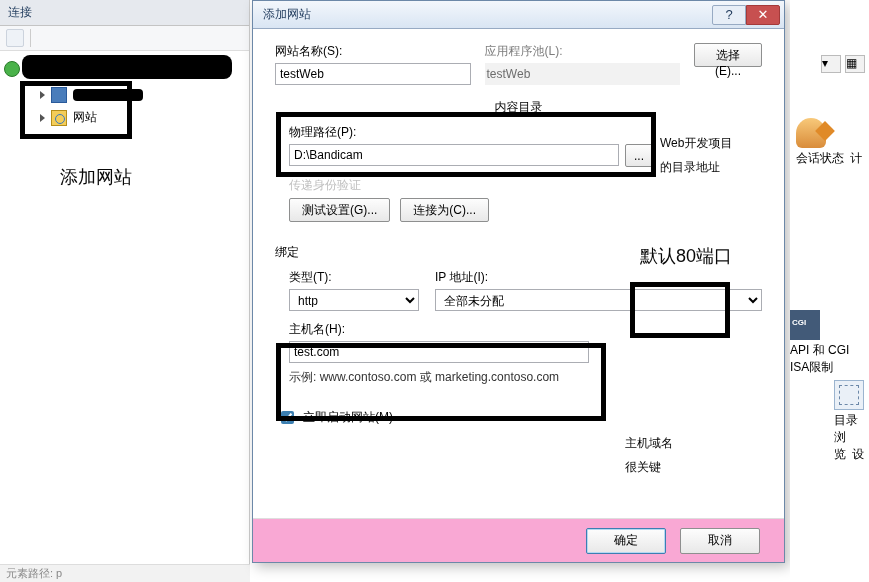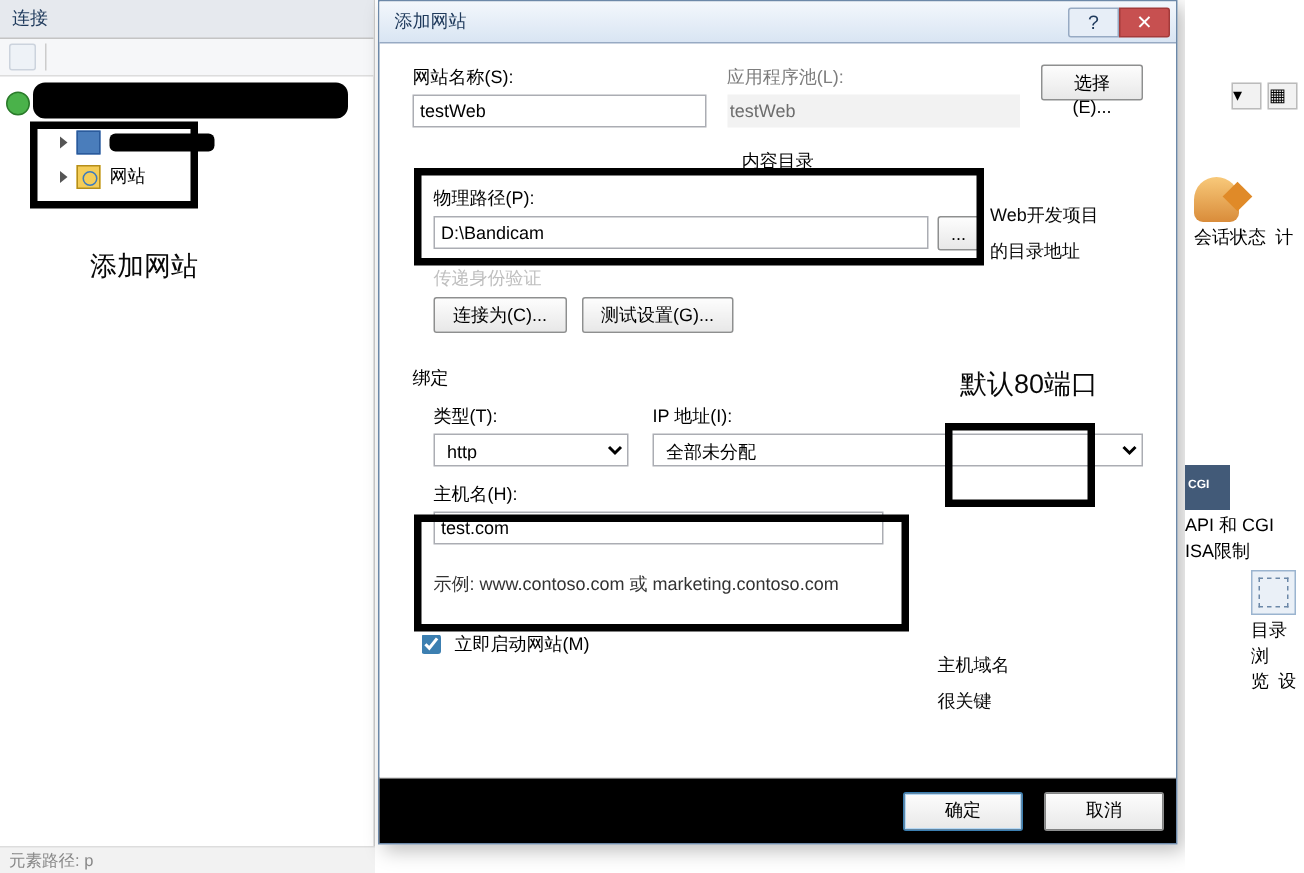--- a/index.html
+++ b/index.html
@@ -48,26 +48,26 @@
   legend{color:#000;padding:0 3px;}
   .passthru-row{display:flex;gap:10px;margin-top:4px;}
 
   .bind-row{display:flex;gap:16px;align-items:flex-end;}
   .bind-row .c1{width:130px;}
   .bind-row .c2{flex:1;}
   .bind-row .c3{width:80px;}
   .sel{display:flex;align-items:center;justify-content:space-between;}
 
   .host-block{margin-top:10px;}
-  .example{color:#333;margin-top:18px;font-size:12px;}
+  .example{color:#333;margin-top:6px;font-size:12px;}
 
   .chk-row{margin:22px 0 0 2px;display:flex;align-items:center;gap:6px;}
   input[type=checkbox]{width:13px;height:13px;accent-color:#3c7fb1;}
 
-  .dlg-footer{position:absolute;left:0;bottom:0;width:100%;height:44px;border-top:1px solid #dedede;background:#000000;display:flex;justify-content:flex-end;align-items:center;gap:14px;padding-right:8px;}
+  .dlg-footer{position:absolute;left:0;bottom:0;width:100%;height:44px;border-top:1px solid #dedede;background:#f9a8d4;display:flex;justify-content:flex-end;align-items:center;gap:14px;padding-right:24px;}
   .dlg-footer .btn{width:80px;height:26px;}
 
   
   .abox{position:absolute;border:5px solid #000;pointer-events:none;}
   .abox.path{left:276px;top:112px;width:380px;height:65px;}
   .abox.port{left:630px;top:282px;width:100px;height:56px;}
   .abox.host{left:276px;top:343px;width:330px;height:78px;}
 
   .annot{position:absolute;color:#080808;font-size:18px;line-height:22px;}
   .annot.a1{left:660px;top:130px;}
@@ -148,22 +148,22 @@
       <legend style="padding:0;margin-bottom:8px;text-align:center;">内容目录</legend>
       <div style="padding-left:14px;">
         <label class="lbl">物理路径(P):</label>
         <div style="display:flex;gap:6px;">
           <input class="txt" style="width: 330px;" value="D:\Bandicam">
           <button class="btn browse">...</button>
         </div>
         <div class="passthru" style="margin-top:10px;">
           <div style="color:#bfbfbf">传递身份验证</div>
           <div class="passthru-row">
+            <button class="btn">测试设置(G)...</button>
             <button class="btn">连接为(C)...</button>
-            <button class="btn">测试设置(G)...</button>
           </div>
         </div>
       </div>
     </fieldset>
 
     <fieldset style="border:none;padding:0;margin-top:22px;">
       <legend style="padding:0;margin-bottom:8px;">绑定</legend>
       <div style="padding-left:14px;">
         <div class="bind-row">
           <div class="c1">

